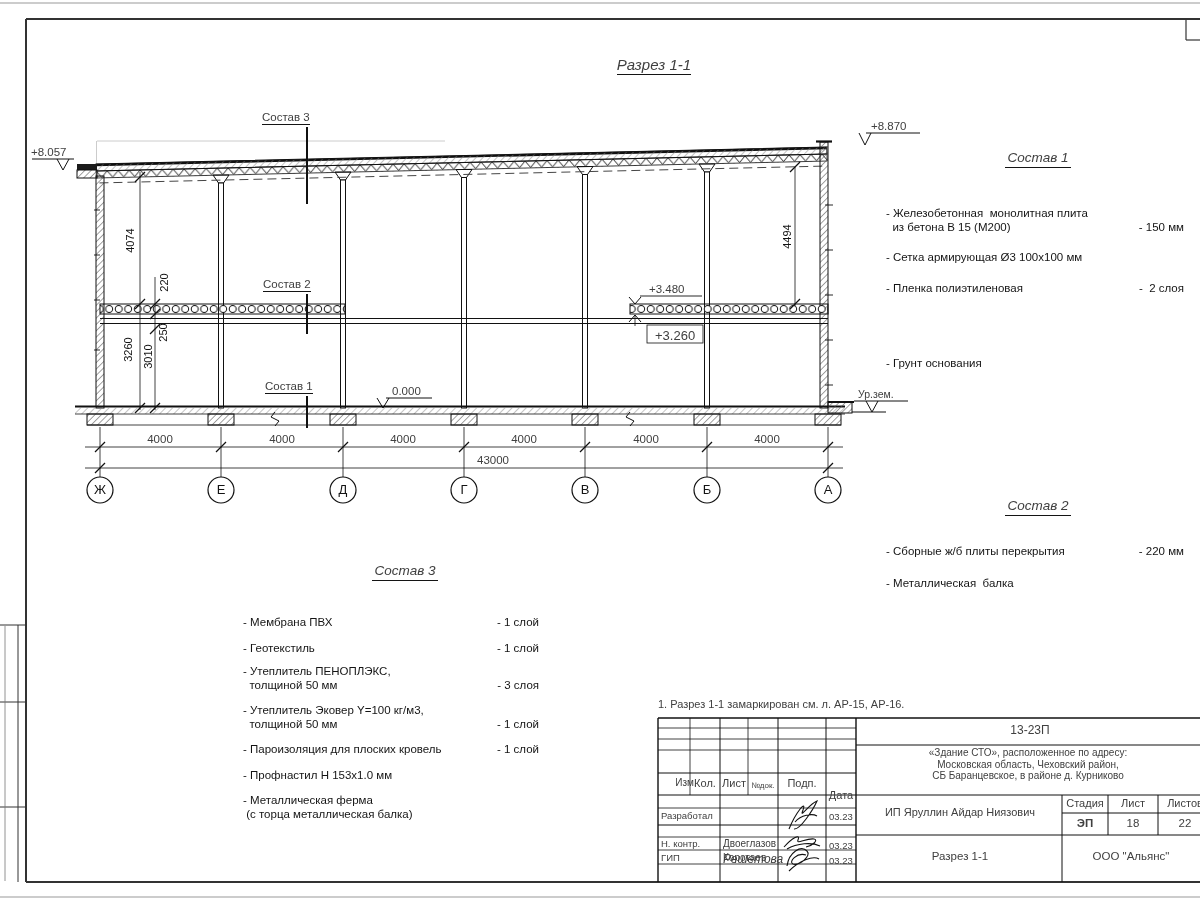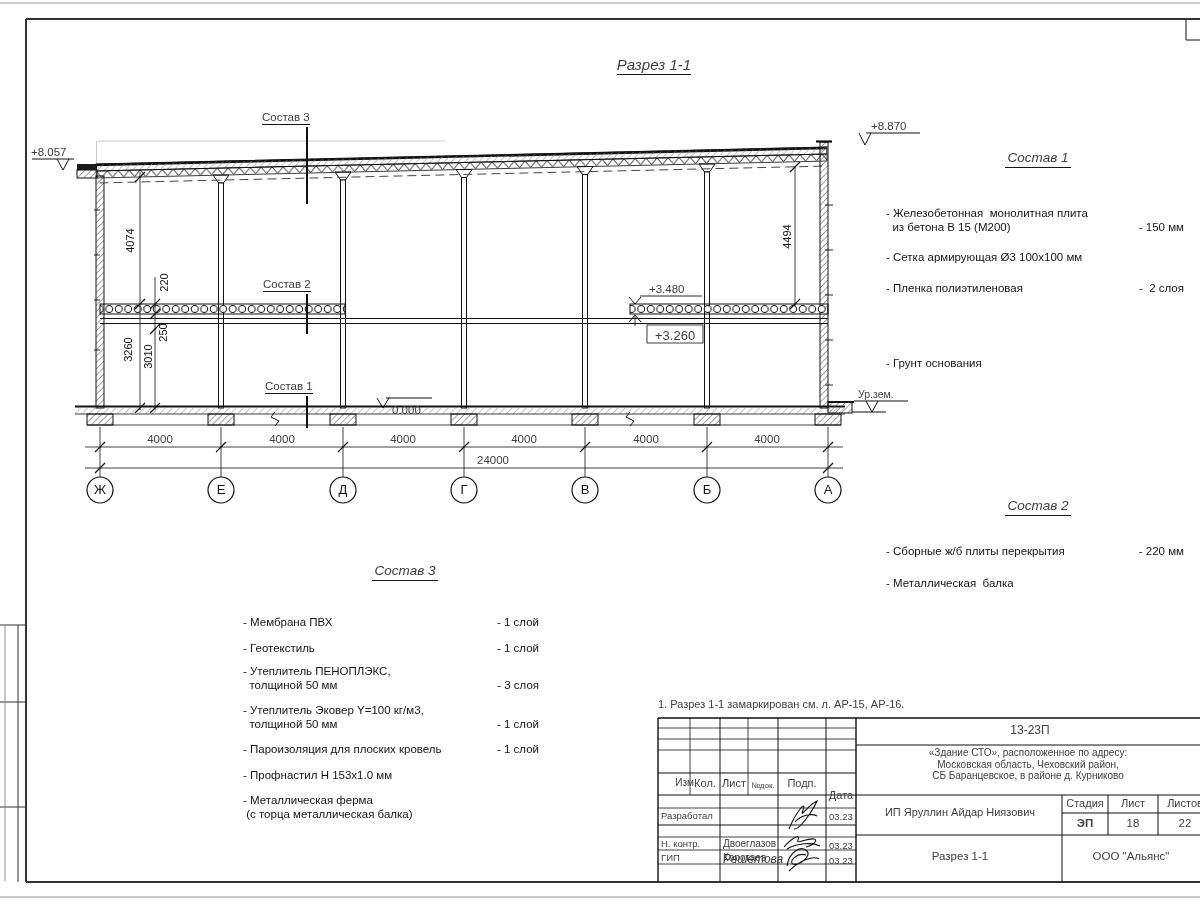--- a/index.html
+++ b/index.html
@@ -239,37 +239,37 @@
 <div class="t c it" style="left:584px;top:56px;width:140px;font-size:15px;"><span class="ul">Разрез 1-1</span></div>
 
 <div class="t" style="left:262px;top:111px;"><span class="ul">Состав 3</span></div>
 <div class="t" style="left:263px;top:278px;"><span class="ul">Состав 2</span></div>
 <div class="t" style="left:265px;top:380px;"><span class="ul">Состав 1</span></div>
 
 <div class="t" style="left:31px;top:146px;">+8.057</div>
 <div class="t" style="left:871px;top:120px;">+8.870</div>
 <div class="t" style="left:649px;top:283px;">+3.480</div>
 <div class="t" style="left:655px;top:329px;font-size:13px;">+3.260</div>
-<div class="t" style="left:392px;top:385px;margin-top:19px;">0.000</div>
+<div class="t" style="left:392px;top:385px;">0.000</div>
 <div class="t" style="left:858px;top:388px;font-size:10.5px;">Ур.зем.</div>
 
 <div class="vt" style="left:112px;top:234px;width:36px;">4074</div>
 <div class="vt" style="left:110px;top:343px;width:36px;">3260</div>
 <div class="vt" style="left:150px;top:276px;width:28px;">220</div>
 <div class="vt" style="left:149px;top:326px;width:28px;">250</div>
 <div class="vt" style="left:130px;top:350px;width:36px;">3010</div>
 <div class="vt" style="left:769px;top:230px;width:36px;">4494</div>
 
 <div class="t c" style="left:130px;top:433px;width:60px;">4000</div>
 <div class="t c" style="left:252px;top:433px;width:60px;">4000</div>
 <div class="t c" style="left:373px;top:433px;width:60px;">4000</div>
 <div class="t c" style="left:494px;top:433px;width:60px;">4000</div>
 <div class="t c" style="left:616px;top:433px;width:60px;">4000</div>
 <div class="t c" style="left:737px;top:433px;width:60px;">4000</div>
-<div class="t c" style="left:464px;top:454px;width:58px;">24000</div>
+<div class="t c" style="left:464px;top:454px;width:58px;">43000</div>
 
 <div class="ax" style="left:87px;top:477px;">Ж</div>
 <div class="ax" style="left:208px;top:477px;">Е</div>
 <div class="ax" style="left:330px;top:477px;">Д</div>
 <div class="ax" style="left:451px;top:477px;">Г</div>
 <div class="ax" style="left:572px;top:477px;">В</div>
 <div class="ax" style="left:694px;top:477px;">Б</div>
 <div class="ax" style="left:815px;top:477px;">А</div>
 
 <div class="t c" style="left:958px;top:150px;width:160px;"><span class="hd">Состав 1</span></div>

